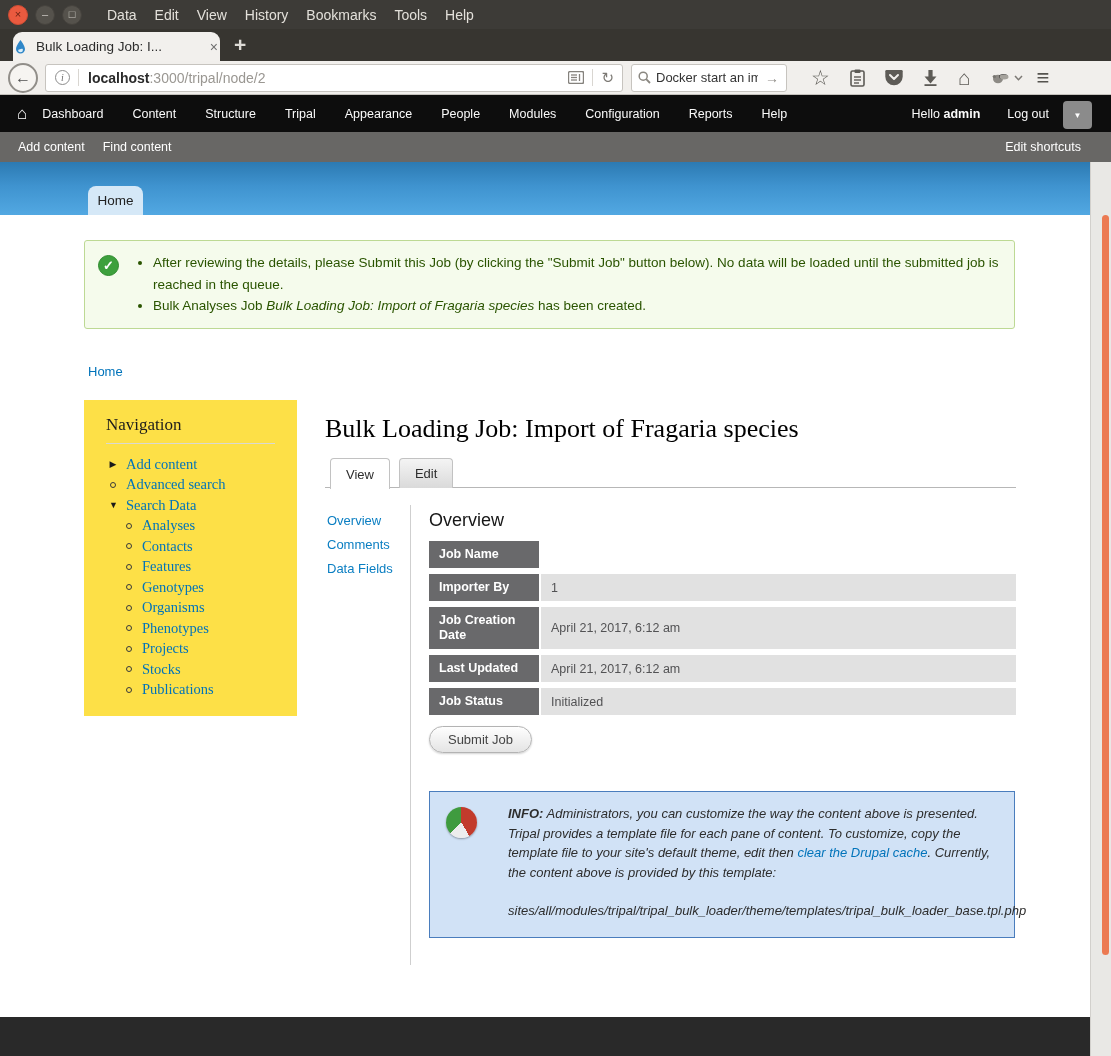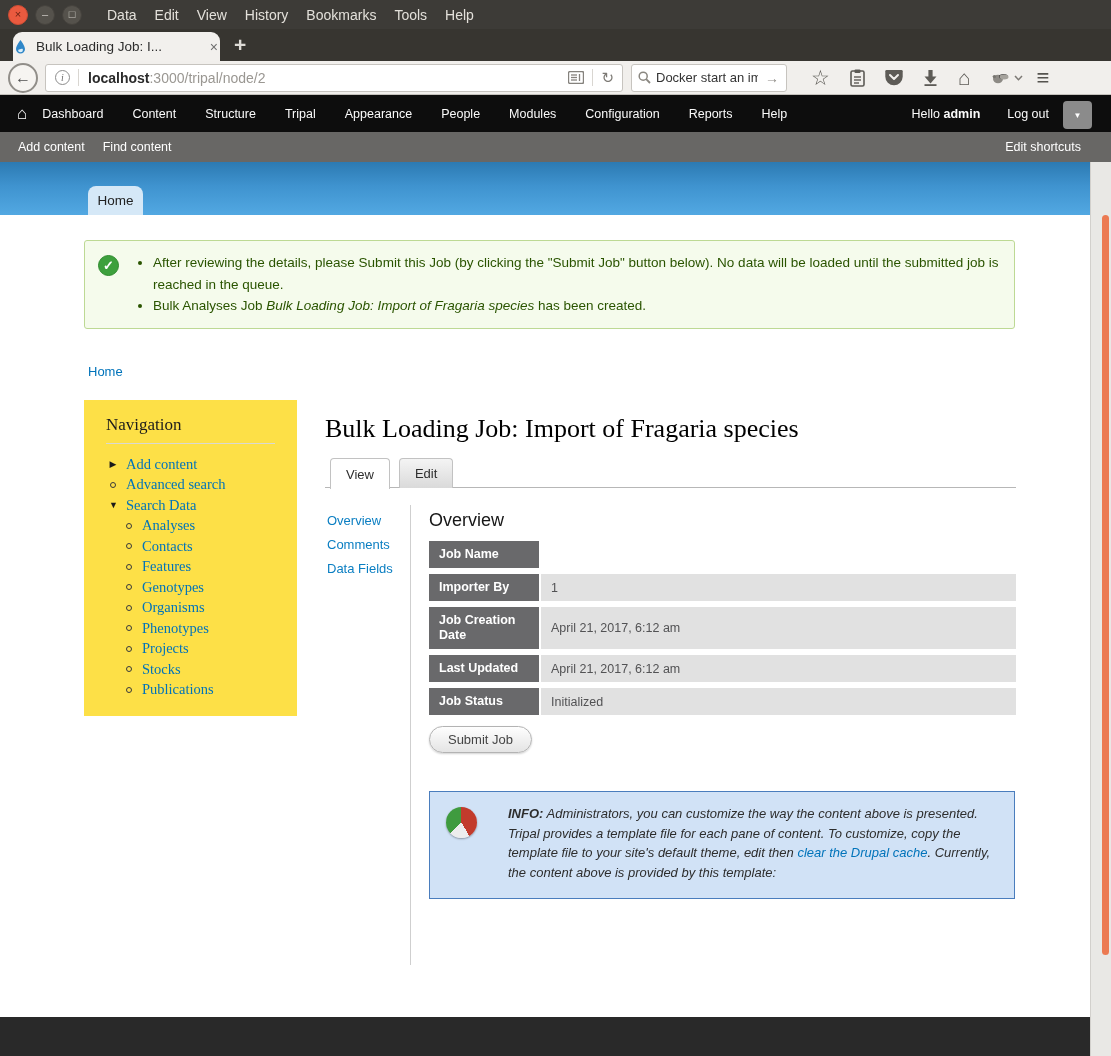--- a/index.html
+++ b/index.html
@@ -374,20 +374,21 @@
       <div class="trow">
         <div class="tlabel">Job Status</div>
         <div class="tvalue">Initialized</div>
       </div>
     </div>
     <button class="submit-btn">Submit Job</button>
 
     <div class="infobox">
       <span class="info-icon"></span>
       <p class="info-text"><span class="info-bold">INFO:</span><span> Administrators, you can customize the way the content above is presented. Tripal provides a template file for each pane of content. To customize, copy the template file to your site's default theme, edit then </span><a class="lnk">clear the Drupal cache</a><span>. Currently, the content above is provided by this template:</span></p>
+      <p class="tpl-path">sites/all/modules/tripal/tripal_bulk_loader/theme/templates/tripal_bulk_loader_base.tpl.php</p>
     </div>
   </div>
 </div>
 
 <div class="footer"></div>
 <div class="scroll-track">
   <div class="scroll-thumb"></div>
 </div>
 
 </body></html>

